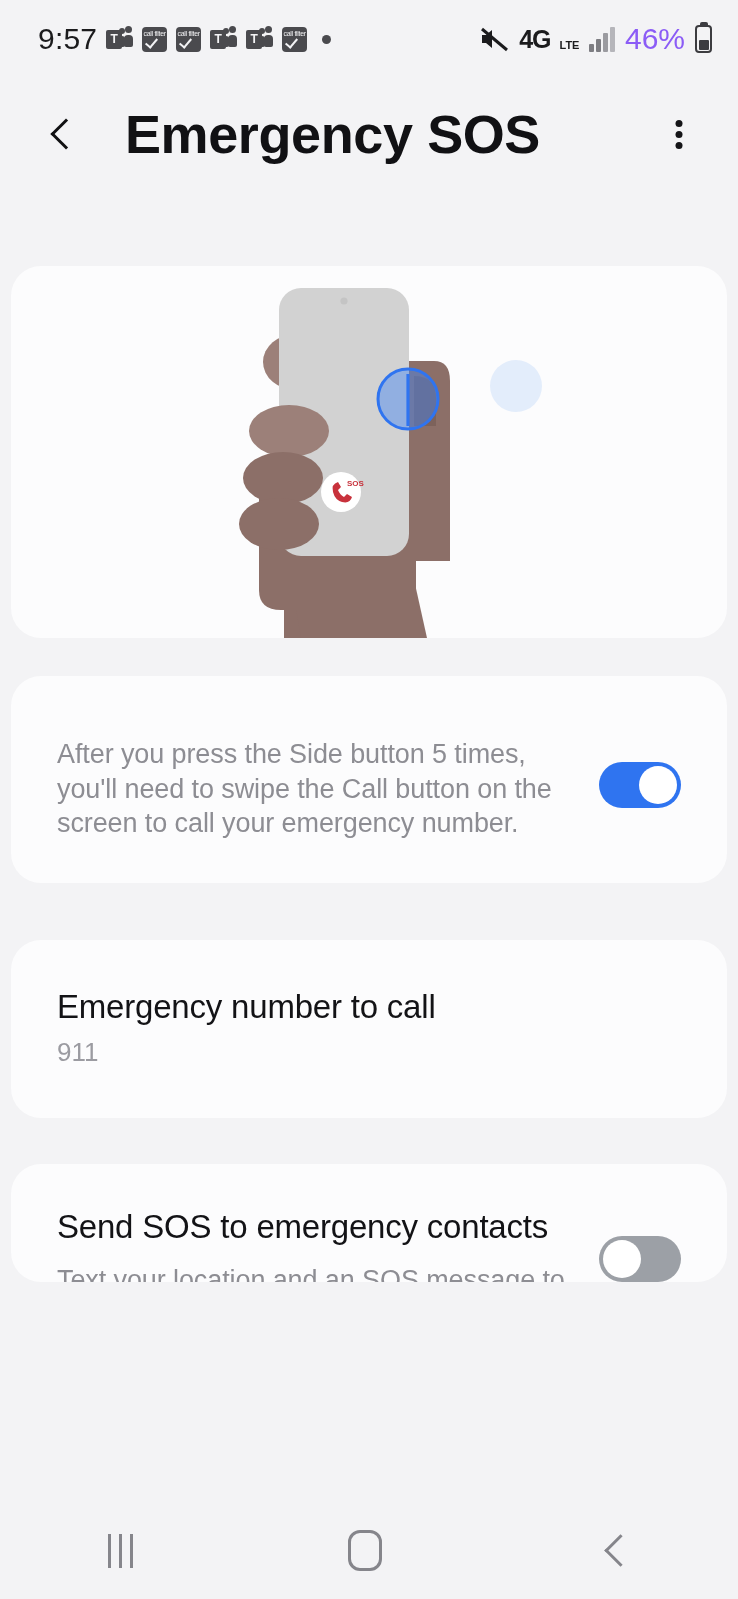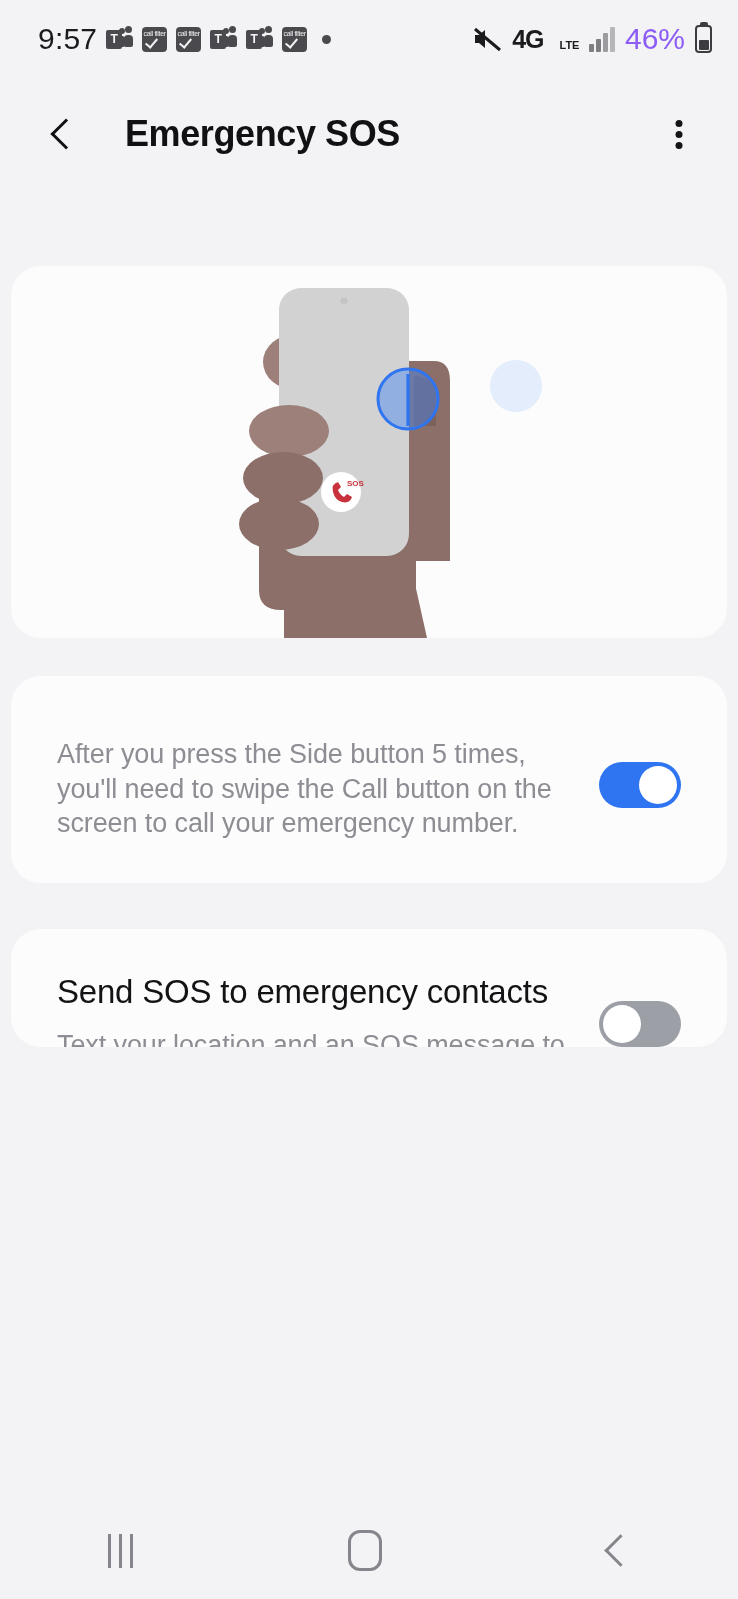--- a/index.html
+++ b/index.html
@@ -67,21 +67,21 @@
   .ic-callfilter .cf-check {
     position: absolute; left: 6px; top: 9px;
     width: 7px; height: 12px;
     border-right: 2.4px solid #f3f3f5;
     border-bottom: 2.4px solid #f3f3f5;
     transform: rotate(40deg);
   }
   .ic-dot { width: 9px; height: 9px; border-radius: 50%; background: #4a4a4e; margin-left: 6px; }
 
   .ic-mute { width: 30px; height: 28px; position: relative; }
-  .ic-4g { display: flex; align-items: flex-end; gap: 16px; }
+  .ic-4g { display: flex; align-items: flex-end; gap: 9px; }
   .ic-4g .g4 { font-size: 25px; font-weight: bold; color: #1b1b1d; letter-spacing: -1px;
     font-family: "Liberation Sans", sans-serif; }
   .ic-4g .lte { font-size: 11px; font-weight: bold; color: #1b1b1d; line-height: 9px;
     display:flex; flex-direction: column; padding-bottom: 4px; }
   .ic-bars { display: flex; align-items: flex-end; gap: 2.5px; height: 26px; }
   .ic-bars i { width: 4.5px; background: #7d7d82; display: block; border-radius: 1px; }
   .ic-bars i:nth-child(1) { height: 8px; }
   .ic-bars i:nth-child(2) { height: 13px; }
   .ic-bars i:nth-child(3) { height: 19px; background: #9b9ba0; }
   .ic-bars i:nth-child(4) { height: 25px; background: #b5b5ba; }
@@ -103,21 +103,21 @@
   .back-chevron {
     width: 34px; height: 34px; position: relative; cursor: pointer; flex: none;
   }
   .back-chevron::before {
     content: ""; position: absolute; left: 11px; top: 6px;
     width: 19px; height: 19px;
     border-left: 3.4px solid #101012; border-bottom: 3.4px solid #101012;
     transform: rotate(45deg);
   }
   .appbar-title {
-    font-size: 36px; font-weight: bold; color: #111114;
+    font-size: 54px; font-weight: bold; color: #111114;
     margin-left: 47px; letter-spacing: -.4px;
   }
   .kebab { margin-left: auto; width: 34px; height: 34px; position: relative; cursor: pointer; }
   .kebab i {
     position: absolute; left: 50%; transform: translateX(-50%);
     width: 7px; height: 7px; border-radius: 50%; background: #141417;
   }
   .kebab i:nth-child(1) { top: 3px; }
   .kebab i:nth-child(2) { top: 14px; }
   .kebab i:nth-child(3) { top: 25px; }
@@ -321,20 +321,24 @@
 
     <div class="card setting-card">
       <div class="setting-text">
         <div class="setting-sub">After you press the Side button 5 times, you'll need to swipe the Call button on the screen to call your emergency number.</div>
       </div>
       <div class="toggle on">
         <span class="knob"></span>
       </div>
     </div>
 
+    <div class="card card-emerg-num">
+      <div class="setting-title">Emergency number to call</div>
+      <div class="setting-value">911</div>
+    </div>
 
     <div class="card card-send-sos setting-card">
       <div class="setting-text">
         <div class="setting-title">Send SOS to emergency contacts</div>
         <div class="setting-sub">Text your location and an SOS message to your emergency contacts.</div>
       </div>
       <div class="toggle off">
         <span class="knob"></span>
       </div>
     </div>

